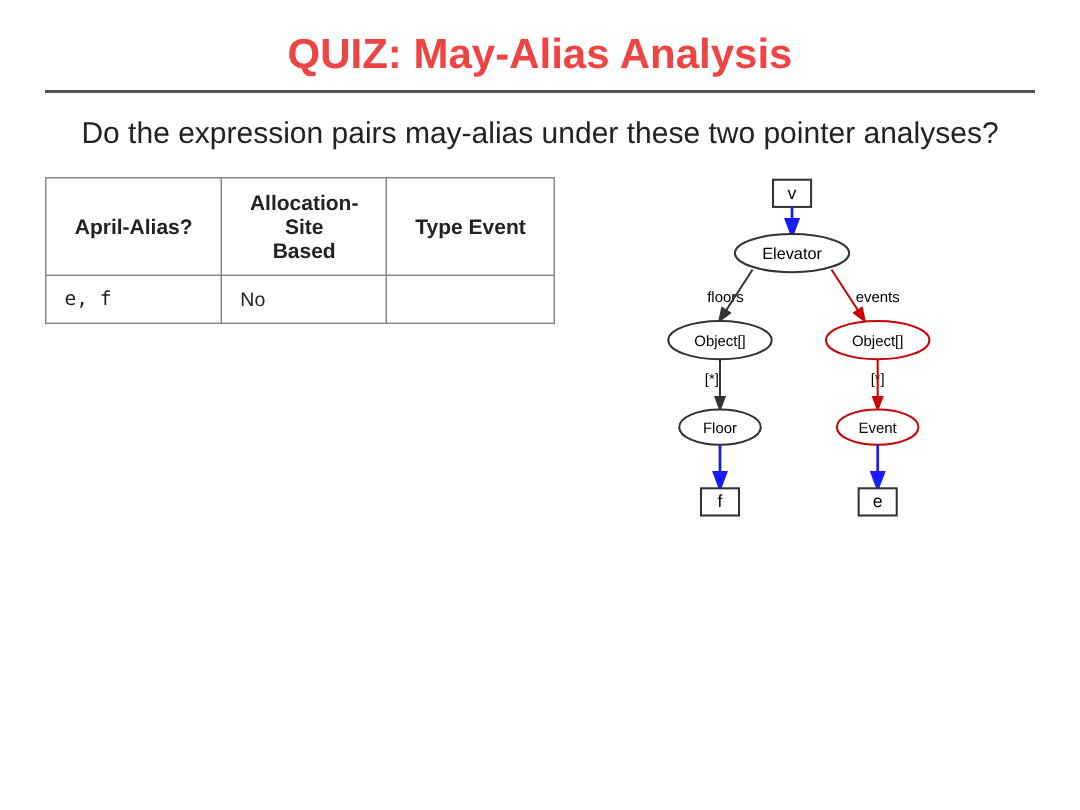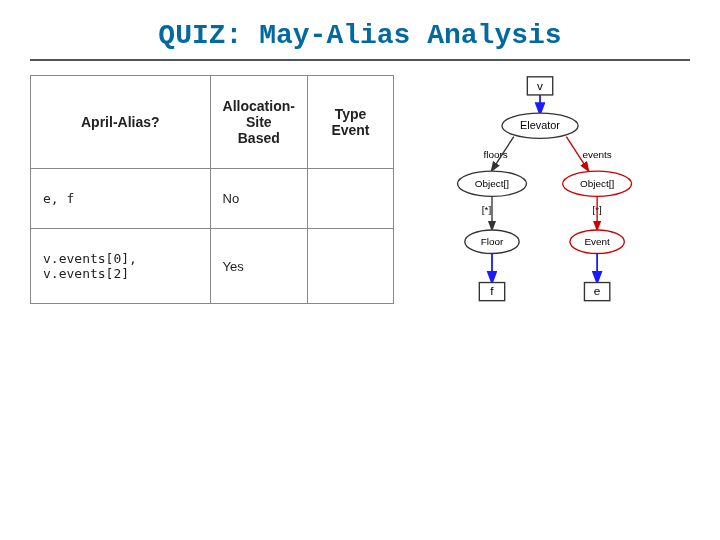--- a/index.html
+++ b/index.html
@@ -16,23 +16,22 @@
       height: 540px;
       padding: 20px 30px;
       display: flex;
       flex-direction: column;
     }
 
     .title {
       font-size: 28px;
       font-weight: bold;
       text-align: center;
-      color: #0369a1;
+      color: #ef4444;
       margin-bottom: 8px;
-      font-family: Liberation Mono, monospace;
     }
 
     .divider {
       border: none;
       border-top: 2px solid #555;
       margin-bottom: 14px;
     }
 
     .subtitle {
       font-size: 20px;
@@ -51,21 +50,21 @@
 
     
     .analysis-table {
       border-collapse: collapse;
       min-width: 340px;
       font-size: 14px;
     }
 
     .analysis-table th, .analysis-table td {
       border: 1px solid #888;
-      padding: 22px 12px;
+      padding: 8px 12px;
       color: #222;
     }
 
     .analysis-table th {
       background: #fff;
       font-weight: bold;
       font-size: 14px;
     }
 
     .analysis-table td {
@@ -95,40 +94,36 @@
       height: 100%;
     }
   </style>
 </head>
 <body>
 
 <div class="page">
 
   <div class="title">QUIZ: May-Alias Analysis</div>
   <hr class="divider">
+  <div class="subtitle">Do the expression pairs may-alias under these two pointer analyses?</div>
 
   <div class="main-content">
 
     <table class="analysis-table">
       <thead>
         <tr>
           <th>April-Alias?</th>
           <th>Allocation-<br>Site<br>Based</th>
           <th>Type Event</th>
         </tr>
       </thead>
       <tbody>
         <tr>
           <td class="label-col">e, f</td>
           <td class="answer-col">No</td>
-          <td></td>
-        </tr>
-        <tr>
-          <td class="label-col">v.events[0], v.events[2]</td>
-          <td class="answer-col">Yes</td>
           <td></td>
         </tr>
       </tbody>
     </table>
 
     <div class="diagram">
       <svg viewBox="0 0 280 320" xmlns="http://www.w3.org/2000/svg">
 
         <rect x="115" y="2" width="28" height="20" fill="white" stroke="#333" stroke-width="1.5"></rect>
         <text x="129" y="16" text-anchor="middle" font-size="13" font-family="Arial">v</text>

